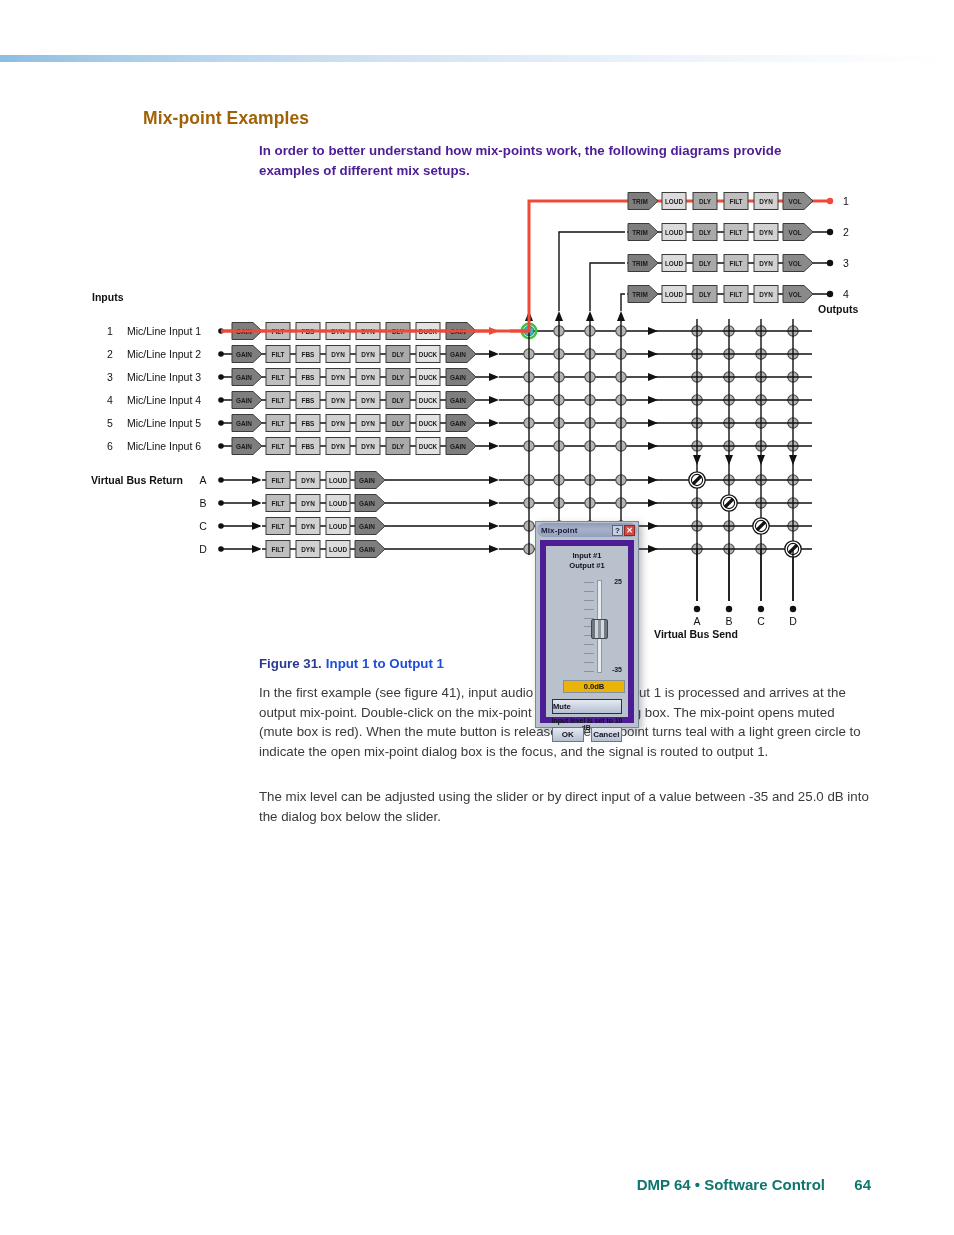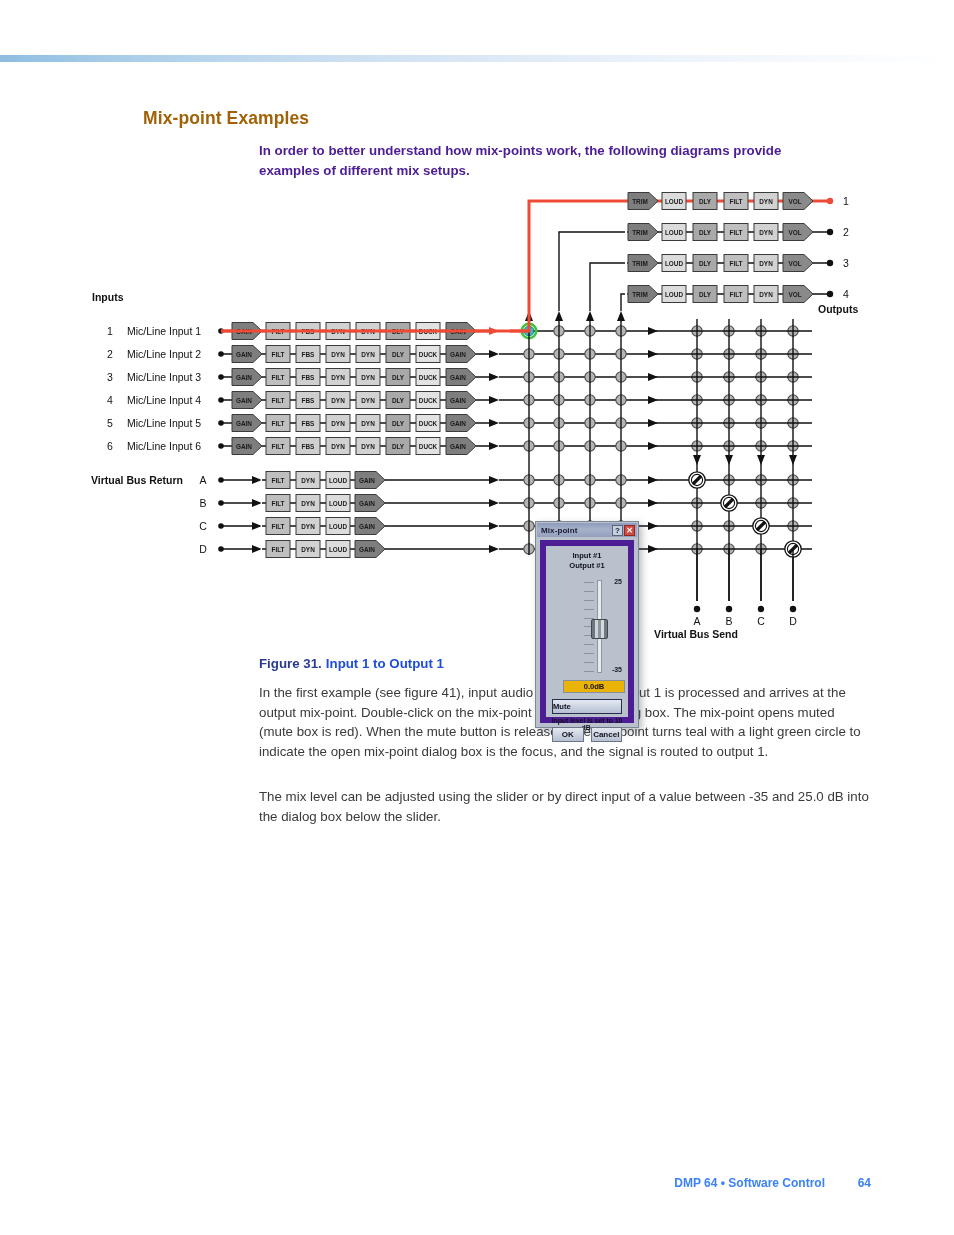--- a/index.html
+++ b/index.html
@@ -34,41 +34,41 @@
   .fig-caption .ttl { color:#1d4ed8; margin-left:4px; }
   .para {
     position:absolute; left:259px; width:610px;
     font-size:13.3px; line-height:19.5px; color:#3a3a3c;
   }
   #para1 { top:683px; }
   #para2 { top:787px; }
   .footer {
     position:absolute; left:0; top:1176px; width:954px;
     text-align:right; padding-right:83px;
-    font-size:12px; font-weight:bold; color:#3b82f6;
+    font-size:15px; font-weight:bold; color:#0f766e;
   }
   .footer .pg { display:inline-block; width:46px; text-align:right; }
   
   #figure {
     position:absolute; left:0px; top:185px; width:954px; height:470px;
   }
   #figure svg { display:block; }
   
   .dlg {
     position:absolute; left:535px; top:336px; width:104px; height:207px;
     background:#b9c2cc;
     border:1px solid #7d8894;
     box-shadow: 3px 3px 7px rgba(60,70,80,0.35);
     font-family:"Liberation Sans", sans-serif;
     z-index: 40;
   }
   .dlg-title {
     height:14px; margin:1px 1px 0 1px;
     background: linear-gradient(to bottom,#8f9bbb 0%, #a6b0c9 45%, #93a0bd 100%);
-    display:flex; align-items:center; padding:0 2px 0 4px;
+    display:flex; align-items:center; padding:0 2px 0 4px;border-radius:7px;
   }
   .dlg-title .cap {
     font-size:8px; font-weight:bold; color:#1a1a30; flex:1;
     letter-spacing:0.1px; white-space:nowrap;
   }
   .tbtn {
     width:11px; height:11px; margin-left:1px;
     font-size:8px; font-weight:bold; line-height:10px; text-align:center;
     border:1px solid #5a6478;
   }

